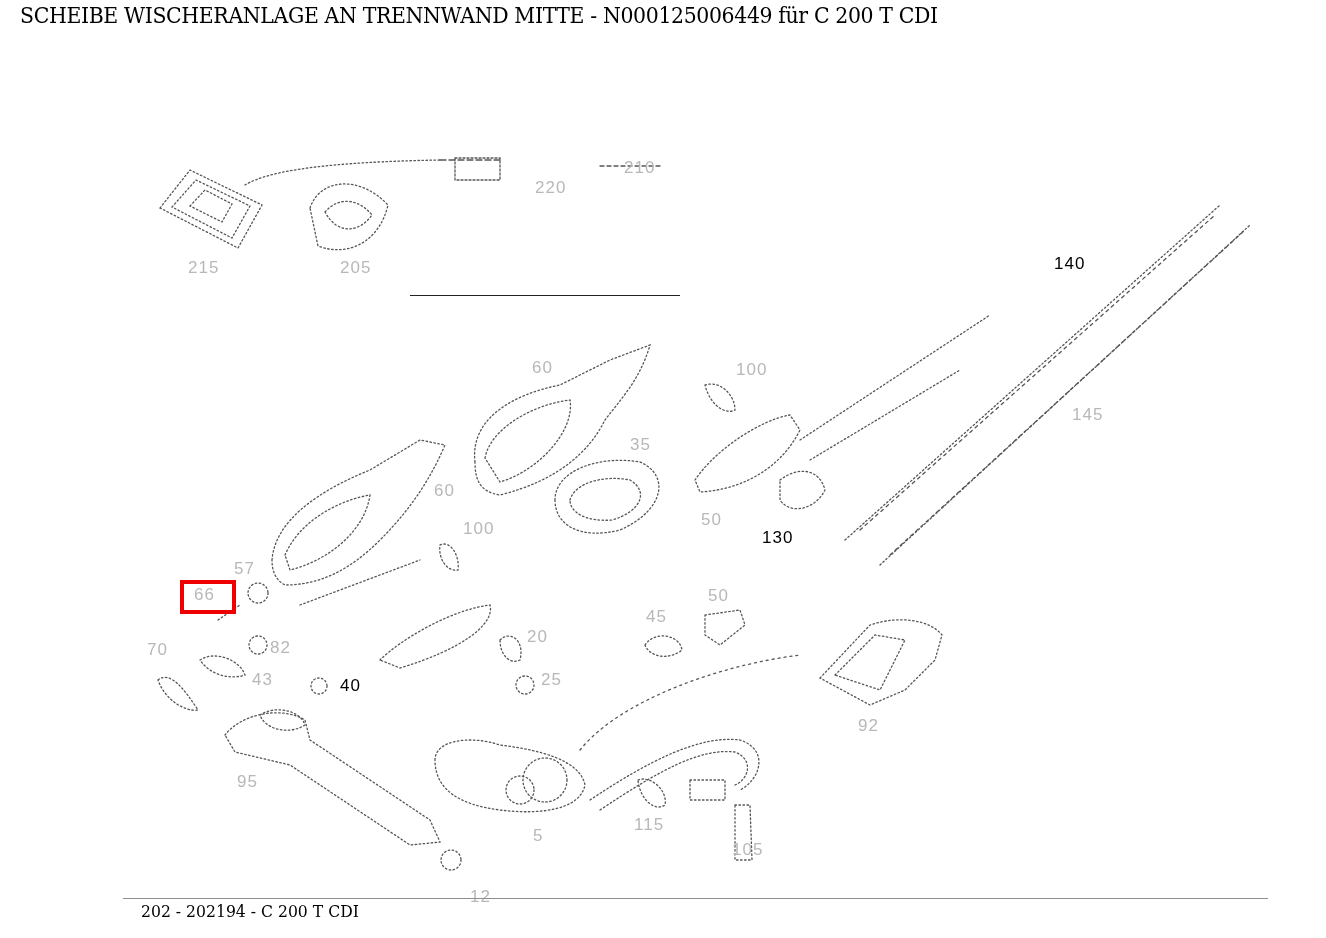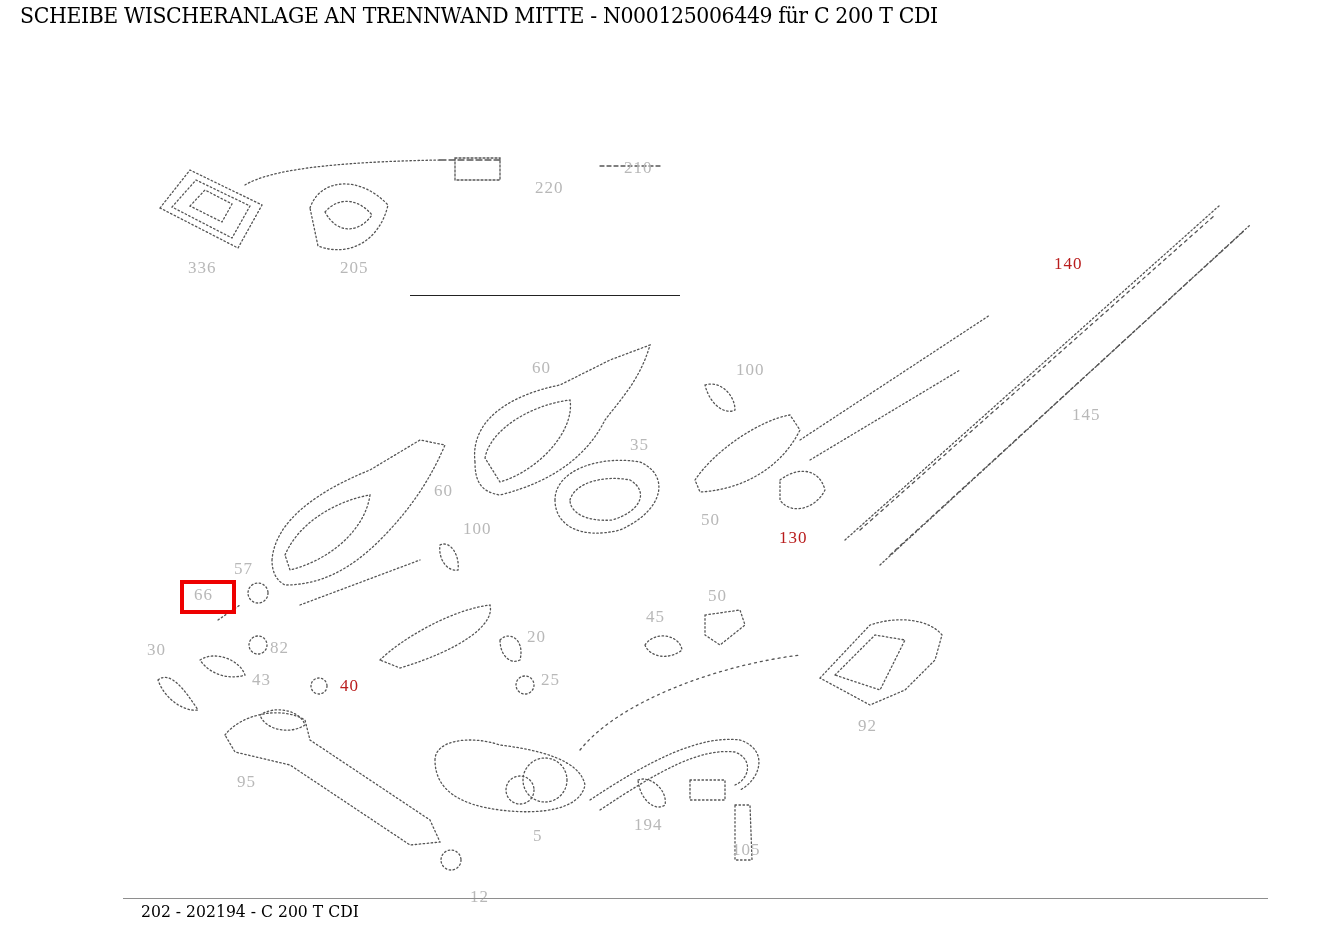--- a/index.html
+++ b/index.html
@@ -1,23 +1,23 @@
 <!DOCTYPE html>
 <html><head>
 <meta charset="utf-8">
 <style>
   html, body { margin: 0; padding: 0; background: #ffffff; }
   body { width: 1326px; height: 938px; position: relative; overflow: hidden;
          font-family: "DejaVu Serif", "Liberation Serif", serif; color: #000; }
   .title { position: absolute; left: 20px; top: 3px; font-size: 22px; letter-spacing: -0.4px;
            white-space: nowrap; font-family: "DejaVu Serif", serif; transform: scaleX(0.93); transform-origin: left top; }
   .diagram { position: absolute; left: 0; top: 0; width: 1326px; height: 938px; }
-  .callout { position: absolute; font-family: Liberation Serif, serif; font-size: 17px; color: #b8b8b8;
+  .callout { position: absolute; font-family: Liberation Sans, sans-serif; font-size: 17px; color: #b8b8b8;
              letter-spacing: 1px; white-space: nowrap; }
-  .callout.dark { color: #b91c1c; }
+  .callout.dark { color: #000000; }
   .highlight { position: absolute; left: 180px; top: 580px; width: 48px; height: 26px;
                border: 4px solid #ee0000; }
   .footer-rule { position: absolute; left: 123px; top: 898px; width: 1145px; height: 1px; background: #8e8e8e; }
   .footer { position: absolute; left: 141px; top: 901px; font-size: 17px; white-space: nowrap;
             font-family: "DejaVu Serif", serif; transform: scaleX(0.92); transform-origin: left top; }
   .sep-rule { position: absolute; left: 410px; top: 295px; width: 270px; height: 1px; background: #222; }
 </style>
 </head>
 <body>
 
@@ -90,46 +90,46 @@
     <path d="M690 780 L 725 780 L 725 800 L 690 800 Z"></path>
     <path d="M735 805 L 750 805 L 752 860 L 735 860 Z"></path>
 
     <path d="M820 678 L 870 625 C 900 615, 930 620, 942 635 L 935 660 L 905 690 L 870 705 Z"></path>
     <path d="M835 675 L 875 635 L 905 640 L 880 690 Z"></path>
   </g>
 </svg>
 
 <div class="sep-rule"></div>
 
-<div class="callout" style="left:188px;top:258px">336</div>
+<div class="callout" style="left:188px;top:258px">215</div>
 <div class="callout" style="left:340px;top:258px">205</div>
 <div class="callout" style="left:535px;top:178px">220</div>
 <div class="callout" style="left:624px;top:158px">210</div>
 <div class="callout dark" style="left:1054px;top:254px">140</div>
 <div class="callout" style="left:532px;top:358px">60</div>
 <div class="callout" style="left:736px;top:360px">100</div>
 <div class="callout" style="left:630px;top:435px">35</div>
 <div class="callout" style="left:1072px;top:405px">145</div>
 <div class="callout" style="left:434px;top:481px">60</div>
 <div class="callout" style="left:463px;top:519px">100</div>
 <div class="callout" style="left:701px;top:510px">50</div>
-<div class="callout dark" style="left:779px;top:528px">130</div>
+<div class="callout dark" style="left:762px;top:528px">130</div>
 <div class="callout" style="left:194px;top:585px">66</div>
 <div class="callout" style="left:234px;top:559px">57</div>
-<div class="callout" style="left:147px;top:640px">30</div>
+<div class="callout" style="left:147px;top:640px">70</div>
 <div class="callout" style="left:270px;top:638px">82</div>
 <div class="callout" style="left:252px;top:670px">43</div>
 <div class="callout dark" style="left:340px;top:676px">40</div>
 <div class="callout" style="left:527px;top:627px">20</div>
 <div class="callout" style="left:541px;top:670px">25</div>
 <div class="callout" style="left:646px;top:607px">45</div>
 <div class="callout" style="left:708px;top:586px">50</div>
 <div class="callout" style="left:858px;top:716px">92</div>
 <div class="callout" style="left:237px;top:772px">95</div>
 <div class="callout" style="left:470px;top:887px">12</div>
 <div class="callout" style="left:533px;top:826px">5</div>
-<div class="callout" style="left:634px;top:815px">194</div>
+<div class="callout" style="left:634px;top:815px">115</div>
 <div class="callout" style="left:732px;top:840px">105</div>
 
 <div class="highlight"></div>
 
 <div class="footer-rule"></div>
 <div class="footer">202 - 202194 - C 200 T CDI</div>
 
 </body></html>

